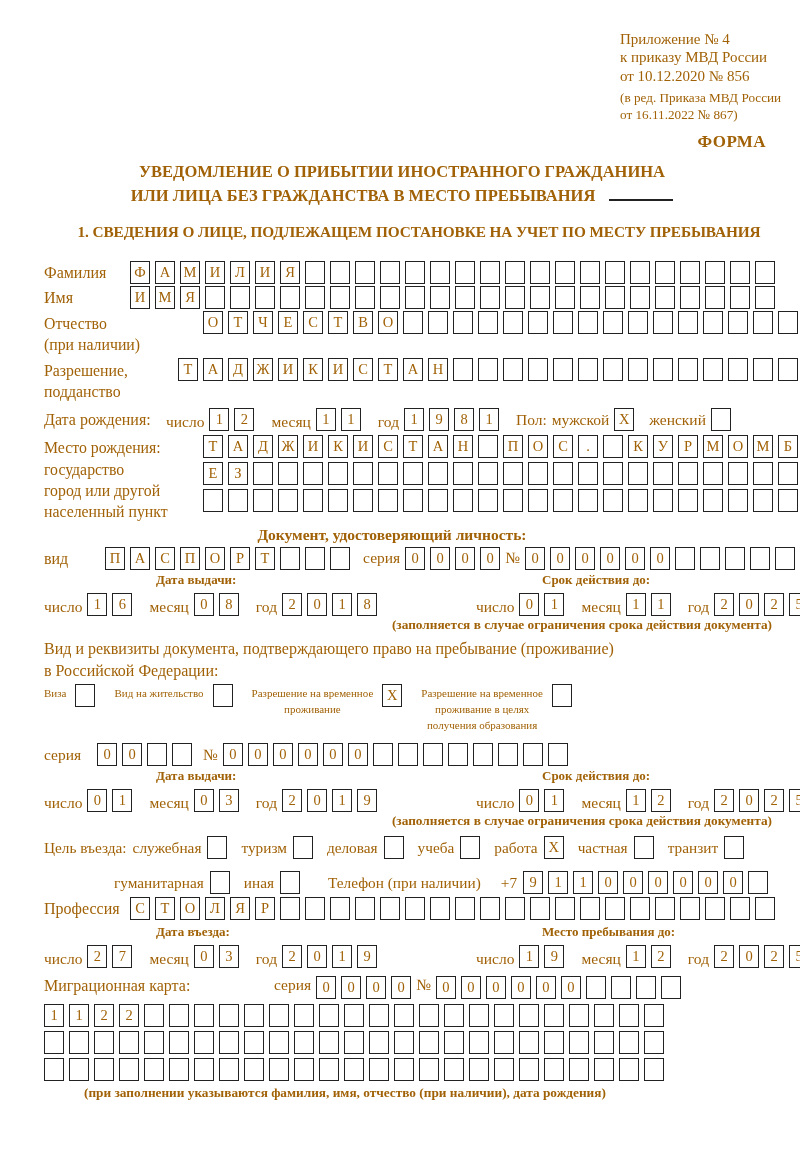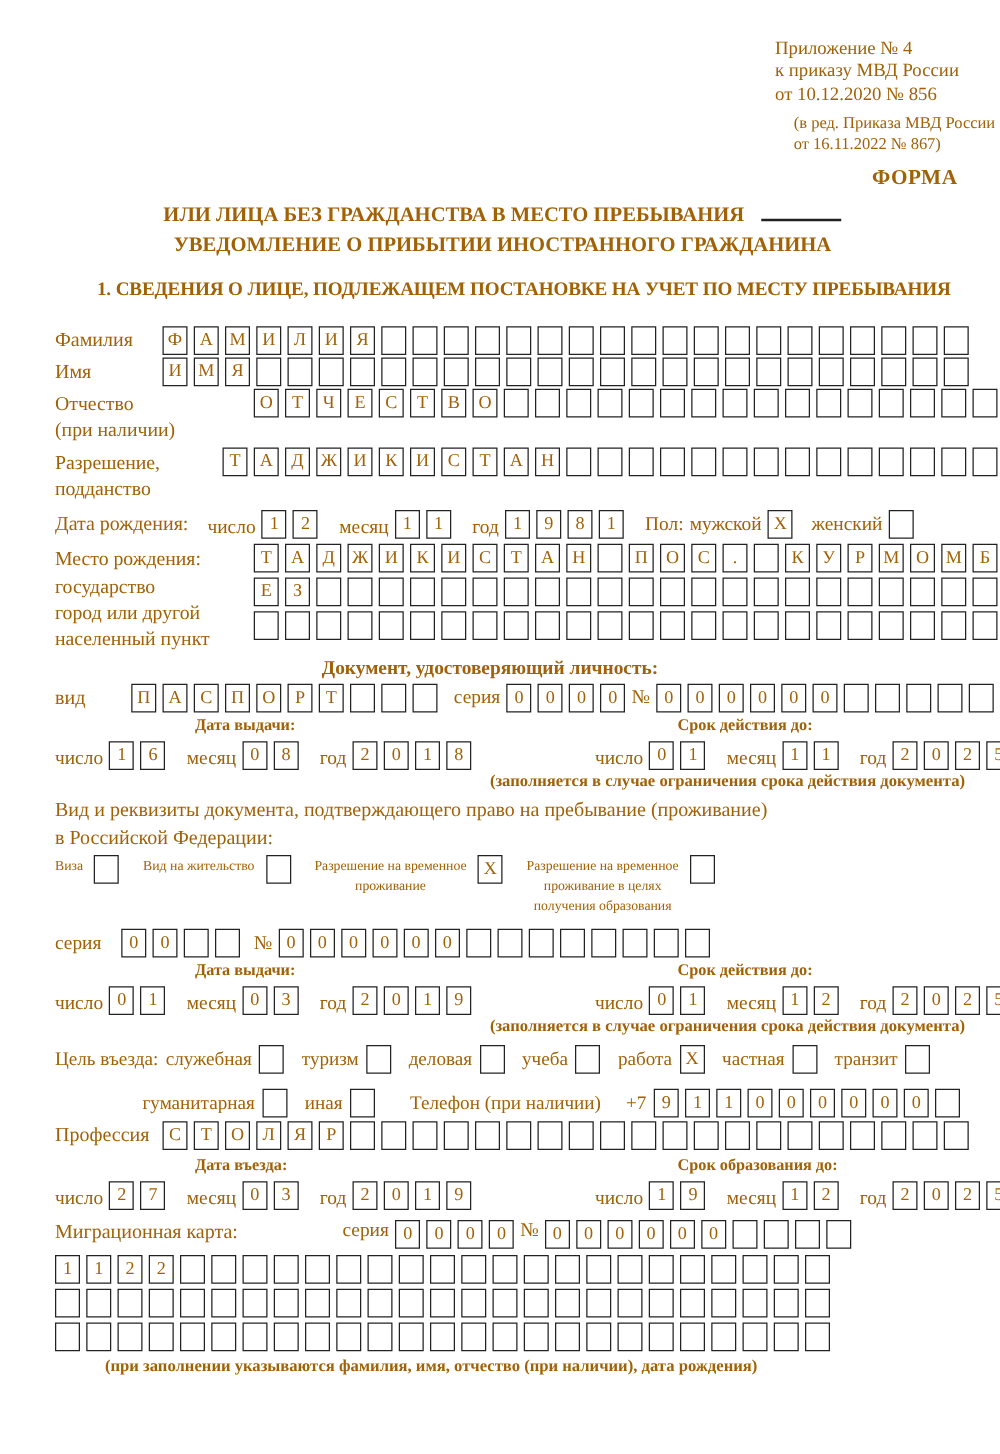--- a/index.html
+++ b/index.html
@@ -1,21 +1,21 @@
 <!DOCTYPE html>
 <html><head>
 <meta charset="utf-8">
 <style>
   html,body{margin:0;padding:0;background:#fff;}
   .page{width:800px;height:1163px;background:#fff;color:#a16207;
     font-family:"Liberation Serif","DejaVu Serif",serif;
     box-sizing:border-box;padding:30px 0 0 44px;overflow:hidden;position:relative;}
   
   .appendix{margin-left:576px;font-size:15px;line-height:1.22;}
-  .edition{font-size:13.2px;margin-top:5px;line-height:1.28;margin-left:15px;}
+  .edition{font-size:13.2px;margin-top:5px;line-height:1.28;}
   .form-label{font-weight:bold;font-size:17px;text-align:right;padding-right:34px;margin-top:8px;letter-spacing:.4px;}
   .title{text-align:center;font-weight:bold;font-size:16.5px;margin-top:8px;line-height:1.5;padding-right:40px;}
   .blank-underline{display:inline-block;width:64px;height:12px;border-bottom:2.5px solid #222;margin-left:14px;}
   .sec-heading{font-weight:bold;font-size:15.3px;margin:14px 6px 20px 0;text-align:center;letter-spacing:-.1px;}
   
   .row{display:flex;align-items:flex-start;margin-bottom:2px;}
   .lbl{font-size:16px;padding-top:2px;flex:0 0 auto;line-height:1.2;}
   .mlbl{font-size:15.8px;line-height:1.35;padding-top:2px;flex:0 0 auto;}
   .w86{width:86px}.w159{width:159px}.w134{width:134px}.w61{width:61px}
   .cells{display:flex;flex:0 0 auto;}
@@ -57,22 +57,22 @@
     <div>от 10.12.2020 № 856</div>
     <div class="edition">
       <div>(в ред. Приказа МВД России</div>
       <div>от 16.11.2022 № 867)</div>
     </div>
   </div>
 
   <div class="form-label">ФОРМА</div>
 
   <div class="title">
+    <div>УВЕДОМЛЕНИЕ О ПРИБЫТИИ ИНОСТРАННОГО ГРАЖДАНИНА</div>
     <div><span>ИЛИ ЛИЦА БЕЗ ГРАЖДАНСТВА В МЕСТО ПРЕБЫВАНИЯ</span><span class="blank-underline"></span></div>
-    <div>УВЕДОМЛЕНИЕ О ПРИБЫТИИ ИНОСТРАННОГО ГРАЖДАНИНА</div>
   </div>
 
   <div class="sec-heading">1. СВЕДЕНИЯ О ЛИЦЕ, ПОДЛЕЖАЩЕМ ПОСТАНОВКЕ НА УЧЕТ ПО МЕСТУ ПРЕБЫВАНИЯ</div>
 
   <div class="row">
     <div class="lbl w86">Фамилия</div>
     <div class="cells">
         <span class="cell">Ф</span>
         <span class="cell">А</span>
         <span class="cell">М</span>
@@ -655,21 +655,21 @@
         <span class="cell"></span>
         <span class="cell"></span>
         <span class="cell"></span>
         <span class="cell"></span>
         <span class="cell"></span>
       </div>
   </div>
 
   <div class="dh-row" style="margin-top:4px;">
     <span class="dh-left">Дата въезда:</span>
-    <span class="dh-right">Срок образования до:</span>
+    <span class="dh-right">Место пребывания до:</span>
   </div>
   <div class="date-row">
     <span class="half-left">
       <span class="dg">
           <span class="dlbl">число</span>
           <span class="cells">
             <span class="cell">2</span>
             <span class="cell">7</span>
           </span>
         </span>

